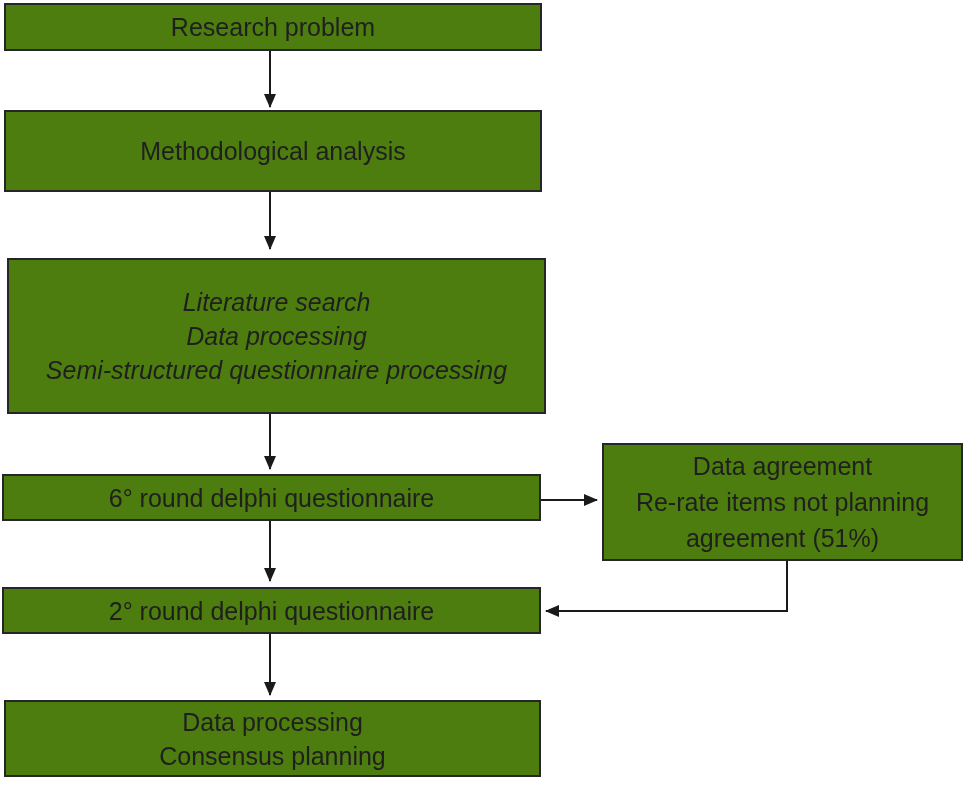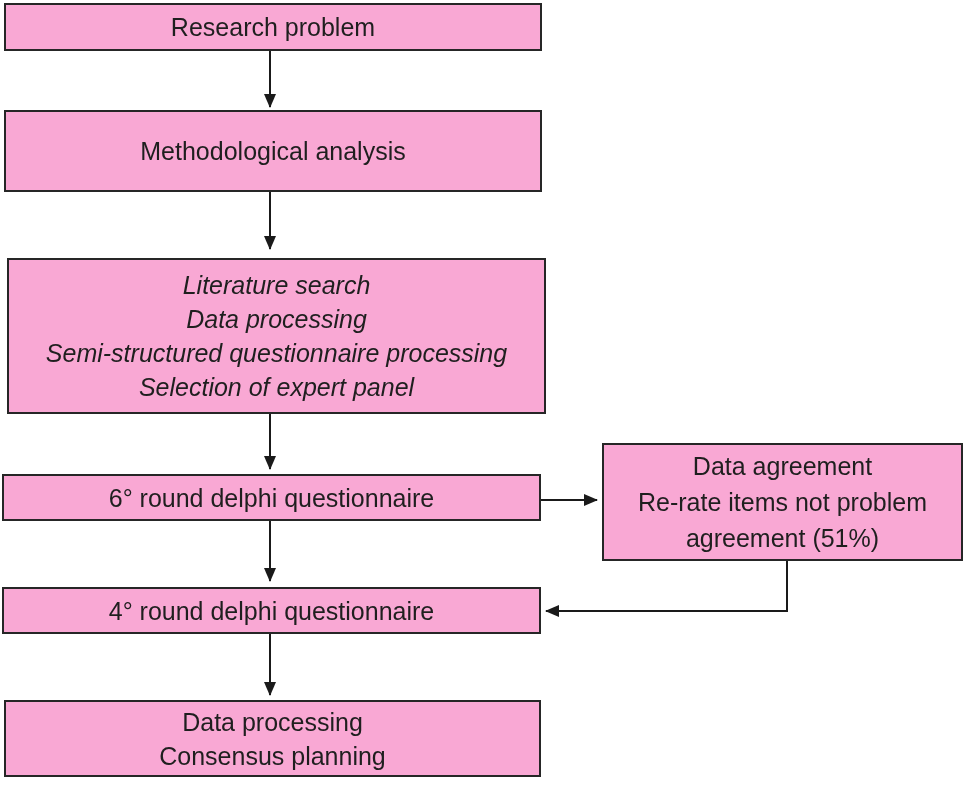--- a/index.html
+++ b/index.html
@@ -20,21 +20,21 @@
     position: absolute;
     top: 0;
     left: 0;
     width: 968px;
     height: 794px;
   }
   .node {
     position: absolute;
     box-sizing: border-box;
     border: 2px solid #262626;
-    background: #f9a8d4;
+    background: #4d7c0f;
     display: flex;
     flex-direction: column;
     align-items: center;
     justify-content: center;
     text-align: center;
     font-size: 25px;
     line-height: 34px;
   }
   .node .line {
     white-space: nowrap;
@@ -75,35 +75,34 @@
   </div>
 
   <div class="node" id="node-board-planning">
     <div class="line">Methodological analysis</div>
   </div>
 
   <div class="node" id="node-preparation">
     <div class="line">Literature search</div>
     <div class="line">Data processing</div>
     <div class="line">Semi-structured questionnaire processing</div>
-    <div class="line">Selection of expert panel</div>
   </div>
 
   <div class="node" id="node-round1">
     <div class="line">6° round delphi questionnaire</div>
   </div>
 
   <div class="node" id="node-data-analysis">
     <div class="line">Data agreement</div>
-    <div class="line">Re-rate items not problem</div>
+    <div class="line">Re-rate items not planning</div>
     <div class="line">agreement (51%)</div>
   </div>
 
   <div class="node" id="node-round2">
-    <div class="line">4° round delphi questionnaire</div>
+    <div class="line">2° round delphi questionnaire</div>
   </div>
 
   <div class="node" id="node-consensus">
     <div class="line">Data processing</div>
     <div class="line">Consensus planning</div>
   </div>
 
 </div>
 
 </body></html>

